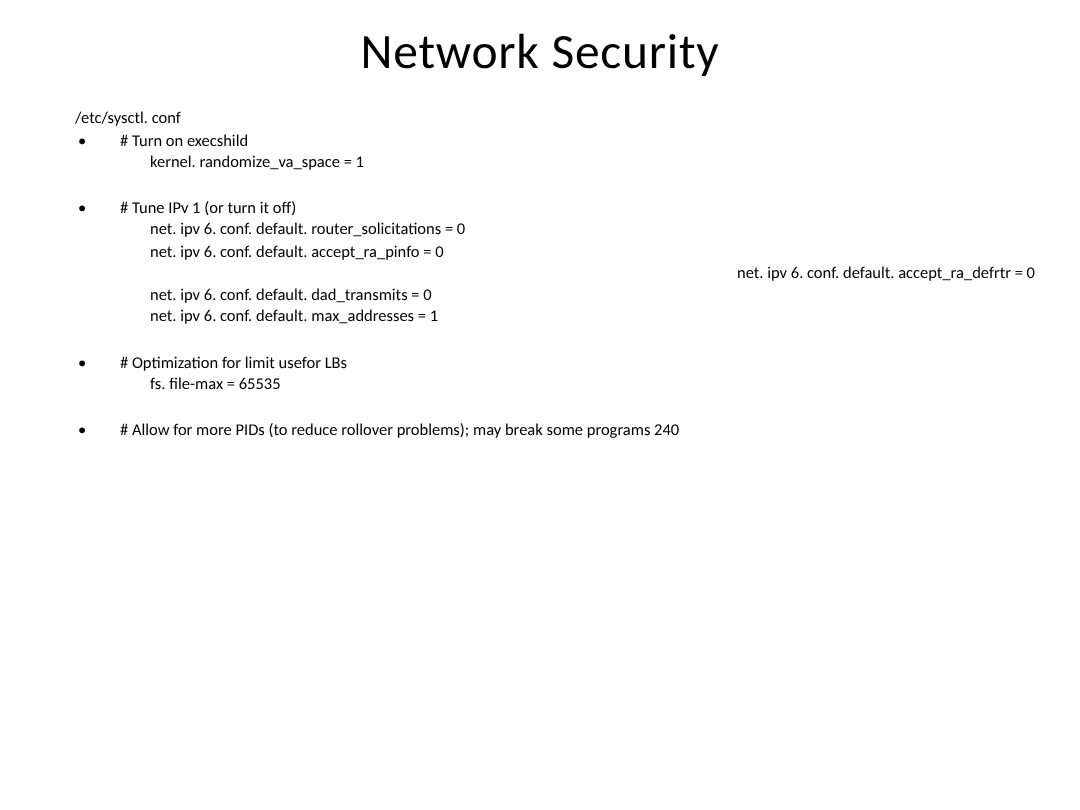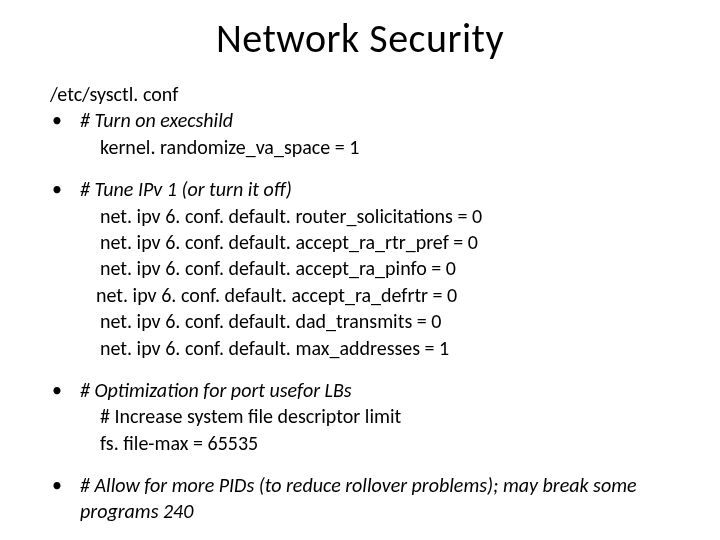--- a/index.html
+++ b/index.html
@@ -13,57 +13,57 @@
     overflow: hidden;
   }
   .slide {
     width: 720px;
     height: 540px;
     position: relative;
     box-sizing: border-box;
   }
   .title {
     text-align: center;
-    font-size: 40px;
+    font-size: 33px;
     font-weight: 400;
     margin-top: 14px;
     margin-bottom: 18px;
     letter-spacing: 0.5px;
   }
   .body {
     padding-left: 50px;
     padding-right: 30px;
-    font-size: 20px;
+    font-size: 11px;
     line-height: 1.32;
   }
   .line {
     white-space: pre;
   }
   .filepath {
     margin-bottom: 0;
   }
   .bullet-row {
     display: flex;
     align-items: flex-start;
   }
   .bullet-dot {
     width: 28px;
     flex: 0 0 28px;
     text-align: left;
     padding-left: 2px;
   }
   .bullet-text {
     flex: 1;
-    font-style: italic;
   }
   .indent1 {
     padding-left: 50px;
   }
   .indent1b {
     padding-left: 46px;
+    text-align: right;
   }
   .spacer {
     height: 16px;
   }
 </style>
 </head>
 <body>
 
 <div class="slide">
   <div class="title">Network Security</div>
@@ -78,33 +78,31 @@
     </div>
     <div class="line indent1">kernel. randomize_va_space = 1</div>
 
     <div class="spacer"></div>
 
     <div class="bullet-row">
       <div class="bullet-dot">•</div>
       <div class="bullet-text"># Tune IPv 1 (or   turn it off)</div>
     </div>
     <div class="line indent1">net. ipv 6. conf. default. router_solicitations = 0</div>
-    <div class="line indent1">net. ipv 6. conf. default. accept_ra_rtr_pref = 0</div>
     <div class="line indent1">net. ipv 6. conf. default. accept_ra_pinfo = 0</div>
     <div class="line indent1b">net. ipv 6. conf. default. accept_ra_defrtr = 0</div>
     <div class="line indent1">net. ipv 6. conf. default. dad_transmits = 0</div>
     <div class="line indent1">net. ipv 6. conf. default. max_addresses = 1</div>
 
     <div class="spacer"></div>
 
     <div class="bullet-row">
       <div class="bullet-dot">•</div>
-      <div class="bullet-text"># Optimization for port usefor LBs</div>
+      <div class="bullet-text"># Optimization for limit usefor LBs</div>
     </div>
-    <div class="line indent1"># Increase system file descriptor limit</div>
     <div class="line indent1">fs. file-max = 65535</div>
 
     <div class="spacer"></div>
 
     <div class="bullet-row">
       <div class="bullet-dot">•</div>
       <div class="bullet-text"># Allow for more PIDs (to reduce rollover problems); may break some programs 240</div>
     </div>
 
   </div>

